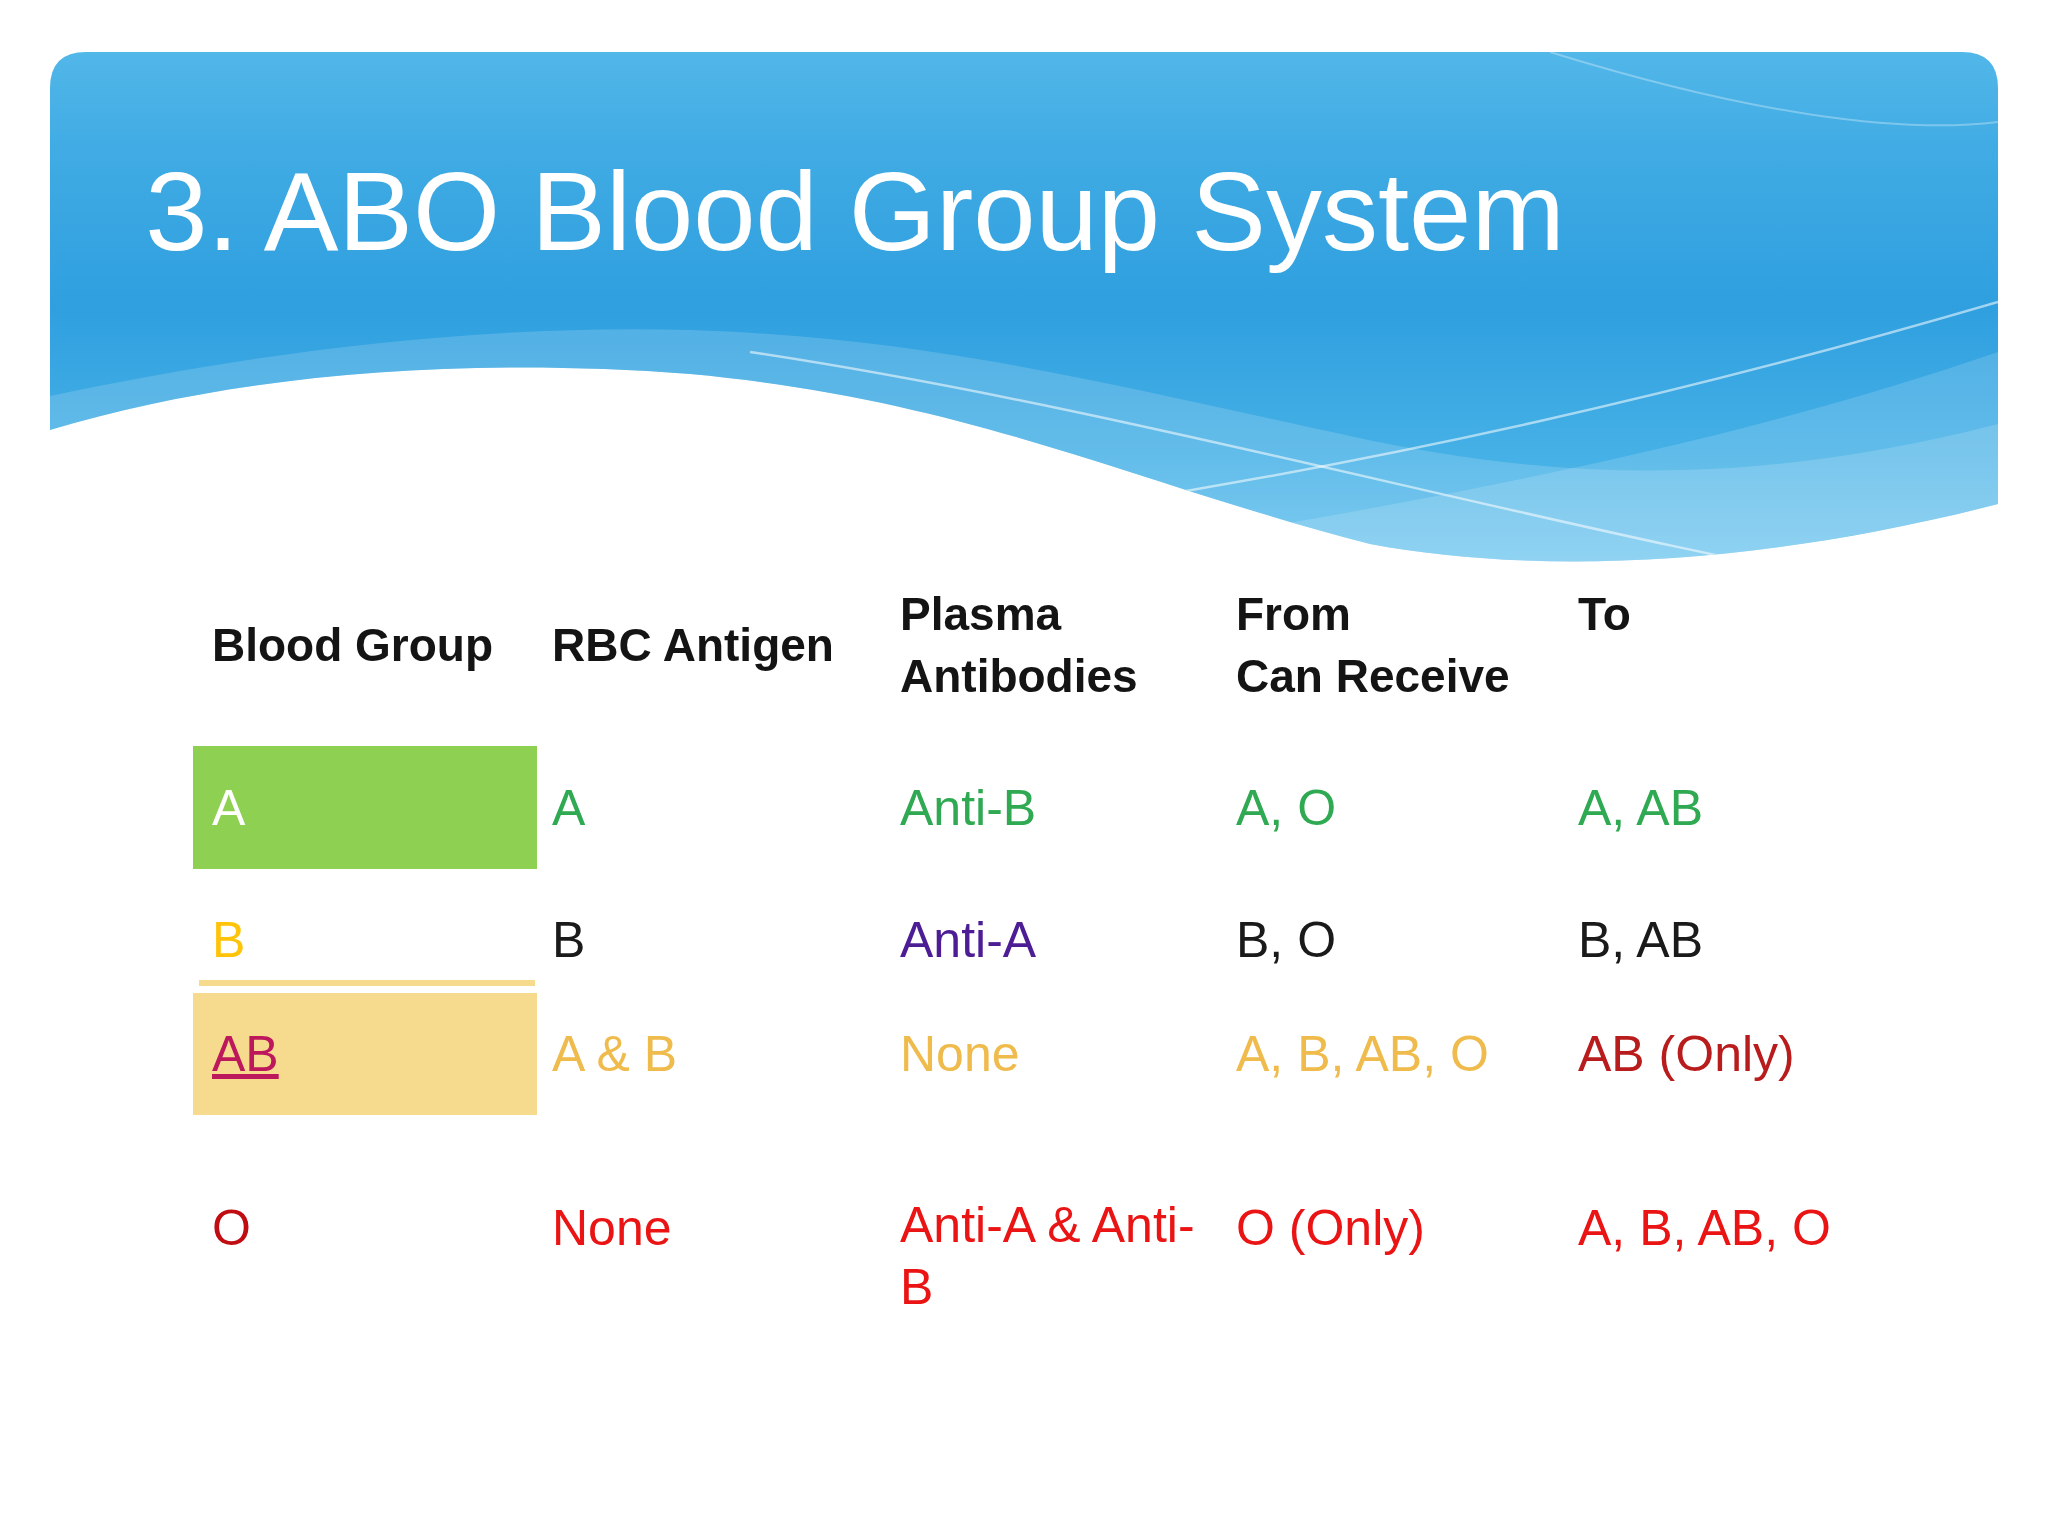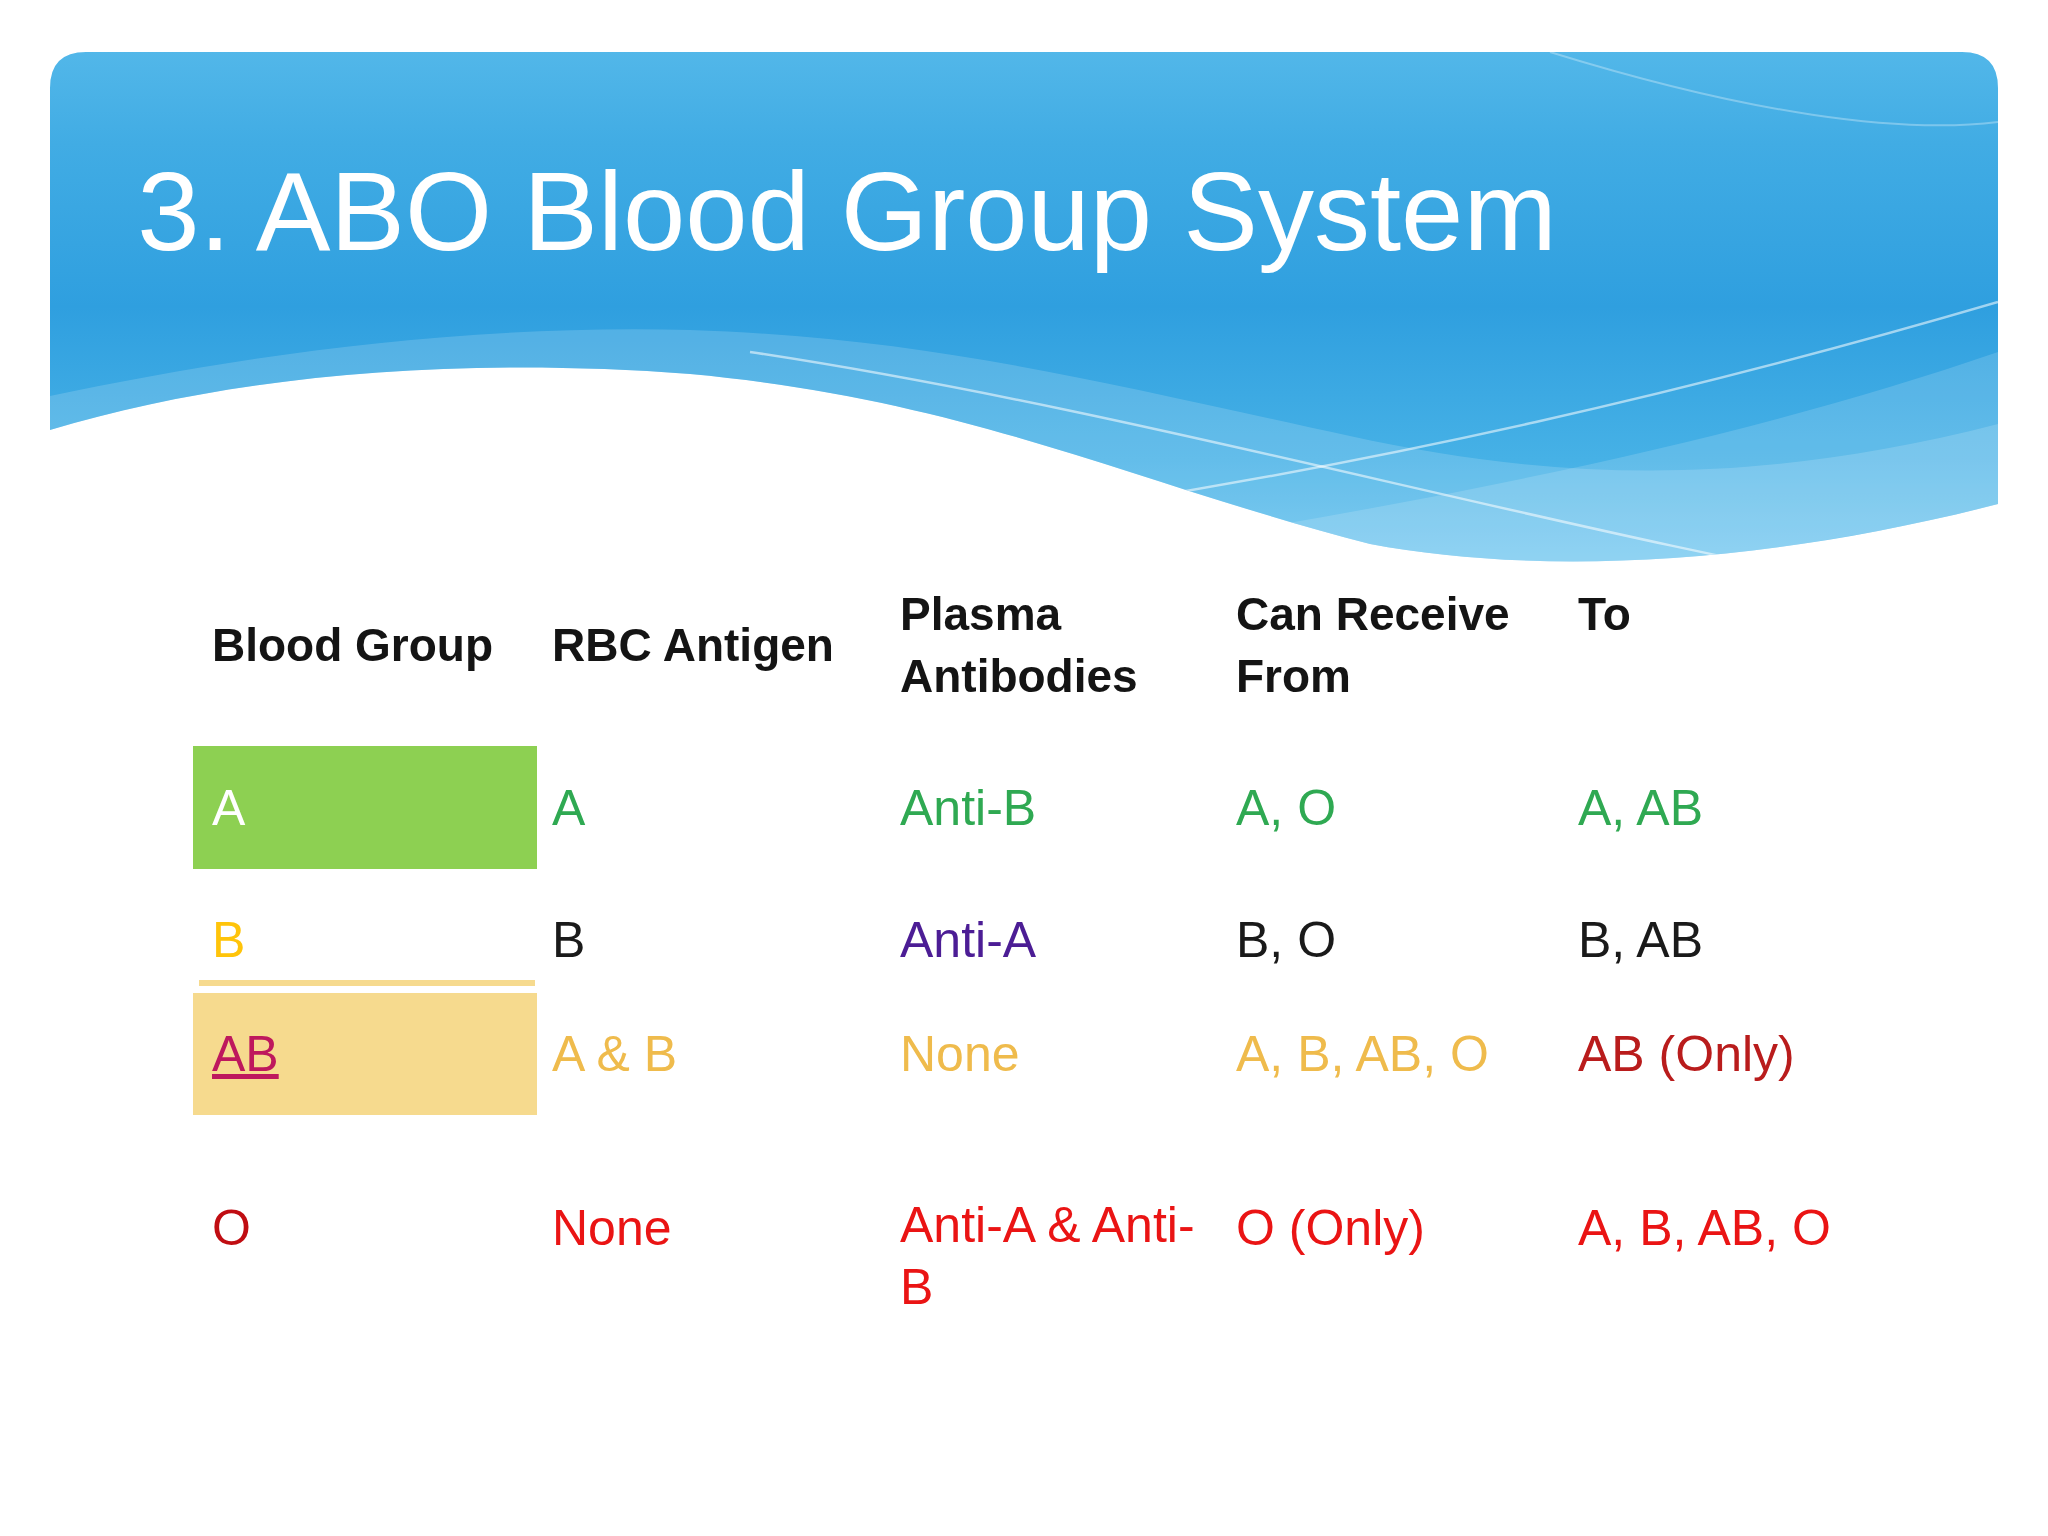--- a/index.html
+++ b/index.html
@@ -2,21 +2,21 @@
 <html><head>
 <meta charset="utf-8">
 <style>
   html,body{margin:0;padding:0;background:#ffffff;}
   .slide{
     position:relative;width:2048px;height:1536px;background:#ffffff;overflow:hidden;
     font-family:"Liberation Sans",sans-serif;
   }
   .hdr-svg{position:absolute;left:50px;top:52px;}
   .title{
-    position:absolute;left:38px;top:146px;width:1618px;text-align:center;
+    position:absolute;left:46px;top:146px;width:1618px;text-align:center;
     font-size:112px;line-height:132px;font-weight:400;color:#ffffff;letter-spacing:0px;
   }
   
   .hcell{position:absolute;font-weight:700;font-size:46px;line-height:62px;color:#141414;white-space:nowrap;}
   .cell{position:absolute;font-size:50px;line-height:62px;transform:translateY(-50%);white-space:nowrap;}
   .cell.wrap2{white-space:normal;width:360px;}
   .c1{left:212px;} .c2{left:552px;} .c3{left:900px;} .c4{left:1236px;} .c5{left:1578px;}
   .h1{left:212px;top:614px;} .h2{left:552px;top:614px;}
   .h3{left:900px;top:583px;} .h4{left:1236px;top:583px;} .h5{left:1578px;top:583px;}
   .ra{top:808px;} .rb{top:940px;} .rab{top:1054px;} .ro{top:1228px;}
@@ -73,22 +73,22 @@
     <div class="hl hl-ab-sliver" style="background: rgb(246, 218, 142);"></div>
     <div class="hl hl-ab" style="background: rgb(246, 218, 142);"></div>
 
     <div class="hcell h1" style="color: rgb(20, 20, 20);">Blood Group</div>
     <div class="hcell h2" style="color: rgb(20, 20, 20);">RBC Antigen</div>
     <div class="hcell h3" style="color: rgb(20, 20, 20);">
       <div>Plasma</div>
       <div>Antibodies</div>
     </div>
     <div class="hcell h4" style="color: rgb(20, 20, 20);">
+      <div>From</div>
       <div>Can Receive</div>
-      <div>From</div>
     </div>
     <div class="hcell h5" style="color: rgb(20, 20, 20);">
       <div>To</div>
     </div>
 
     <div class="cell c1 ra" style="color: rgb(255, 255, 255);">A</div>
     <div class="cell c2 ra" style="color: rgb(47, 169, 82);">A</div>
     <div class="cell c3 ra" style="color: rgb(47, 169, 82);">Anti-B</div>
     <div class="cell c4 ra" style="color: rgb(47, 169, 82);">A, O</div>
     <div class="cell c5 ra" style="color: rgb(47, 169, 82);">A, AB</div>

